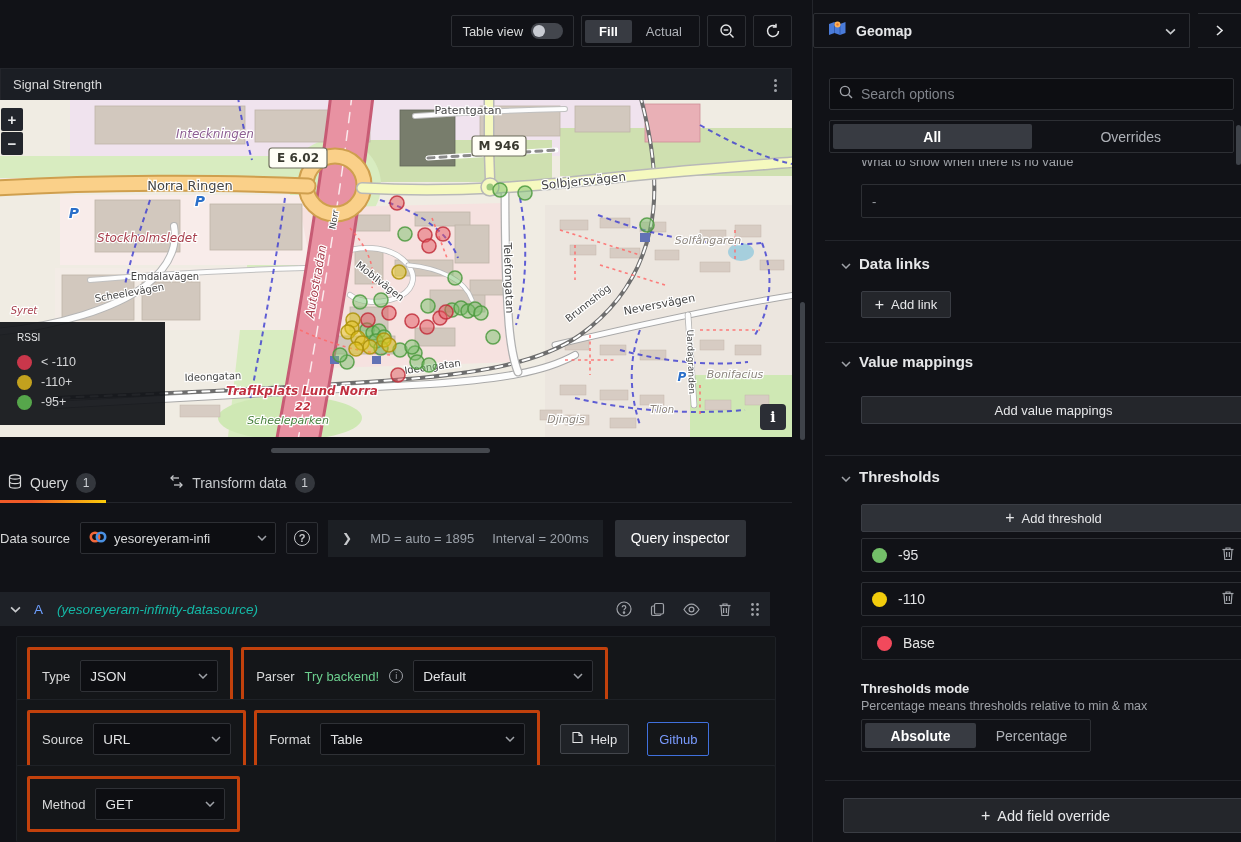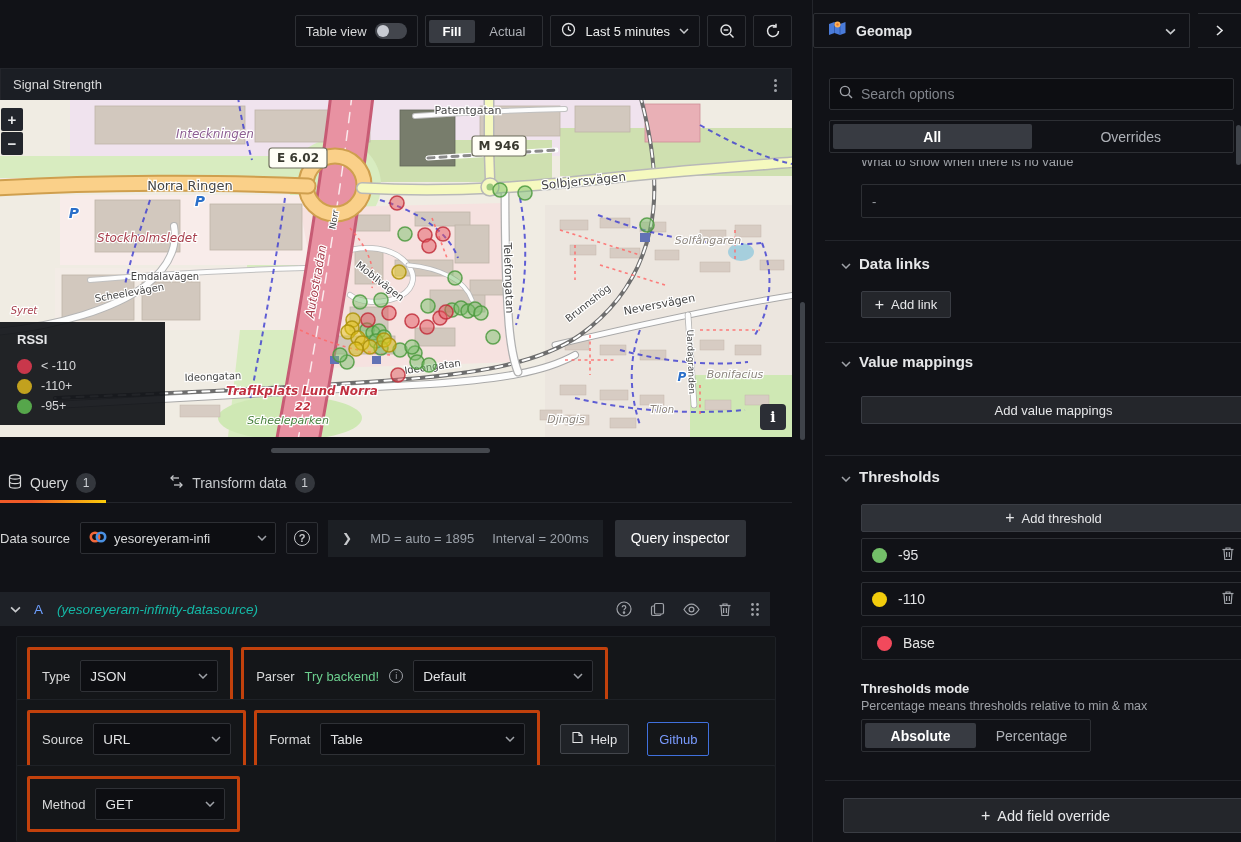--- a/index.html
+++ b/index.html
@@ -20,21 +20,21 @@
   .chev svg,.icon-btn svg{display:block;}
 
   
   .panel-header{position:absolute;left:0;top:68px;width:792px;height:32px;background:#1b1e24;display:flex;align-items:center;padding:0 12px;font-size:13px;color:#d8d9da;border:1px solid #23252b;border-bottom:none;}
   .kebab{position:absolute;right:8px;top:8px;width:16px;height:16px;display:flex;flex-direction:column;align-items:center;justify-content:center;gap:2px;cursor:pointer;}
   .kebab i{width:3px;height:3px;border-radius:50%;background:#9fa2a8;}
   .map-wrap{position:absolute;left:0;top:100px;width:792px;height:337px;overflow:hidden;background:#f0ece3;}
   .map-zoom{position:absolute;left:1px;top:108px;width:22px;display:flex;flex-direction:column;gap:1px;z-index:5;}
   .map-zoom div{height:23px;background:#22252c;color:#e8e9eb;font-size:15px;font-weight:700;display:flex;align-items:center;justify-content:center;border-radius:2px;cursor:pointer;}
   .legend{position:absolute;left:0;top:322px;width:165px;height:103px;background:rgba(17,19,24,0.93);z-index:6;padding:10px 0 0 17px;}
-  .legend .ttl{font-size:13px;color:#e6e7e9;margin-bottom:9px;font-weight:bold;}
+  .legend .ttl{font-size:10px;color:#e6e7e9;margin-bottom:9px;}
   .legend .li{display:flex;align-items:center;gap:9px;height:20px;font-size:12.5px;color:#d4d5d7;}
   .legend .dot{width:15px;height:15px;border-radius:50%;}
   .attrib{position:absolute;left:760px;top:404px;width:26px;height:26px;border-radius:4px;background:#2b2e35;color:#fff;font-weight:700;font-family:"DejaVu Serif",serif;font-size:14px;display:flex;align-items:center;justify-content:center;z-index:6;cursor:pointer;}
   .hscroll{position:absolute;left:271px;top:448px;width:219px;height:5px;border-radius:3px;background:#45484e;}
   .vscroll{position:absolute;left:800px;top:302px;width:5px;height:138px;border-radius:3px;background:#3f434a;}
   .side-scroll{position:absolute;left:1236px;top:125px;width:5px;height:40px;border-radius:3px;background:#3f434a;}
 
   
   .qtabs{position:absolute;left:0;top:465px;width:792px;height:38px;border-bottom:1px solid #23252b;display:flex;align-items:flex-start;}
   .qtab{display:flex;align-items:center;gap:8px;height:35px;padding:0 10px 0 8px;font-size:14px;color:#d8d9da;position:relative;cursor:pointer;}
@@ -101,32 +101,20 @@
   <div class="toolbar">
     <div class="tbtn">
       <span>Table view</span>
       <span class="toggle">
           <span class="knob"></span>
         </span>
     </div>
     <div class="seg">
       <span class="active">Fill</span>
       <span>Actual</span>
-    </div>
-    <div class="tbtn" style="gap:9px;">
-      <span><svg width="15" height="15" viewBox="0 0 16 16" fill="none" stroke="#e3e4e6" stroke-width="1.4">
-            <circle cx="8" cy="8" r="6.4"></circle>
-            <path d="M8 4.5 V8 L10.5 9.5"></path>
-          </svg></span>
-      <span style="font-weight:500;color:#eceded">Last 5 minutes</span>
-      <span class="chev">
-          <svg width="10" height="6" viewBox="0 0 10 6" fill="none" stroke="#c7c9cc" stroke-width="1.5">
-            <polyline points="1,1 5,5 9,1"></polyline>
-          </svg>
-        </span>
     </div>
     <div class="icon-btn">
       <svg width="16" height="16" viewBox="0 0 16 16" fill="none" stroke="#e3e4e6" stroke-width="1.4">
           <circle cx="7" cy="7" r="5"></circle>
           <line x1="11" y1="11" x2="14.5" y2="14.5"></line>
           <line x1="4.7" y1="7" x2="9.3" y2="7"></line>
         </svg>
     </div>
     <div class="icon-btn">
       <svg width="16" height="16" viewBox="0 0 16 16" fill="none" stroke="#e3e4e6" stroke-width="1.5">

